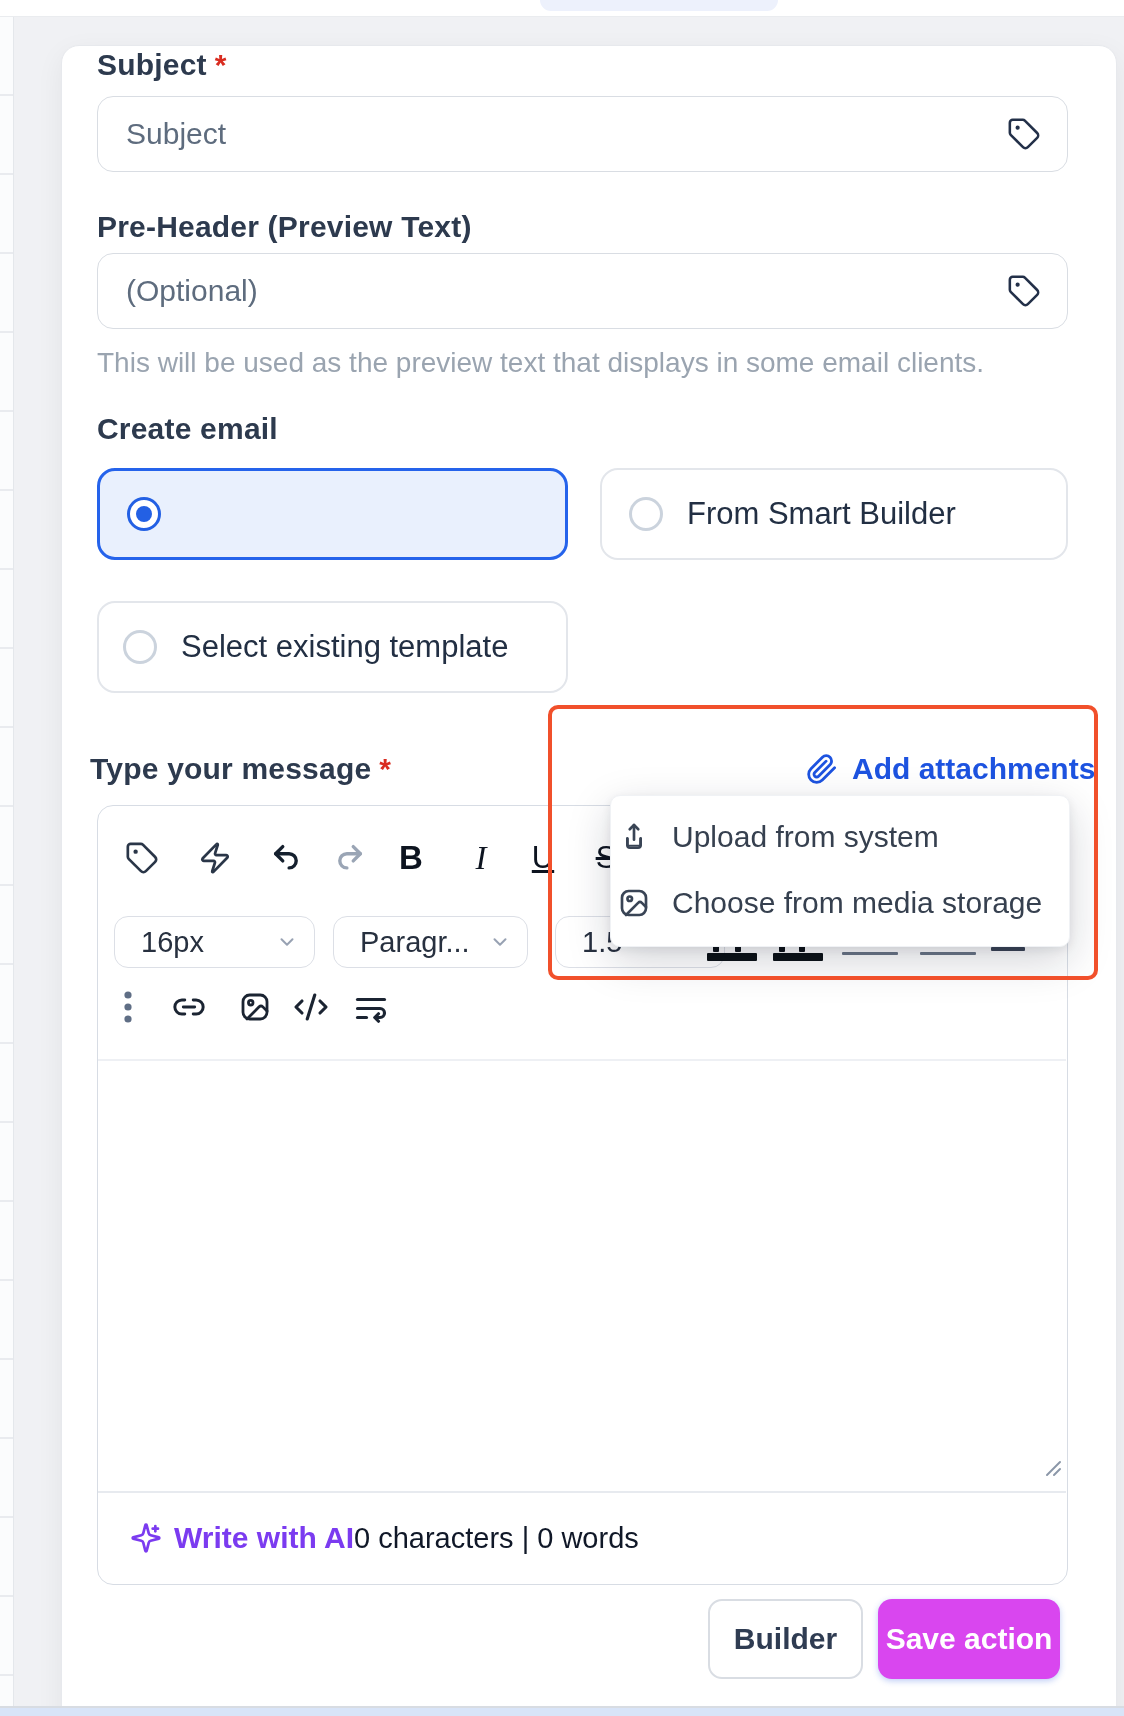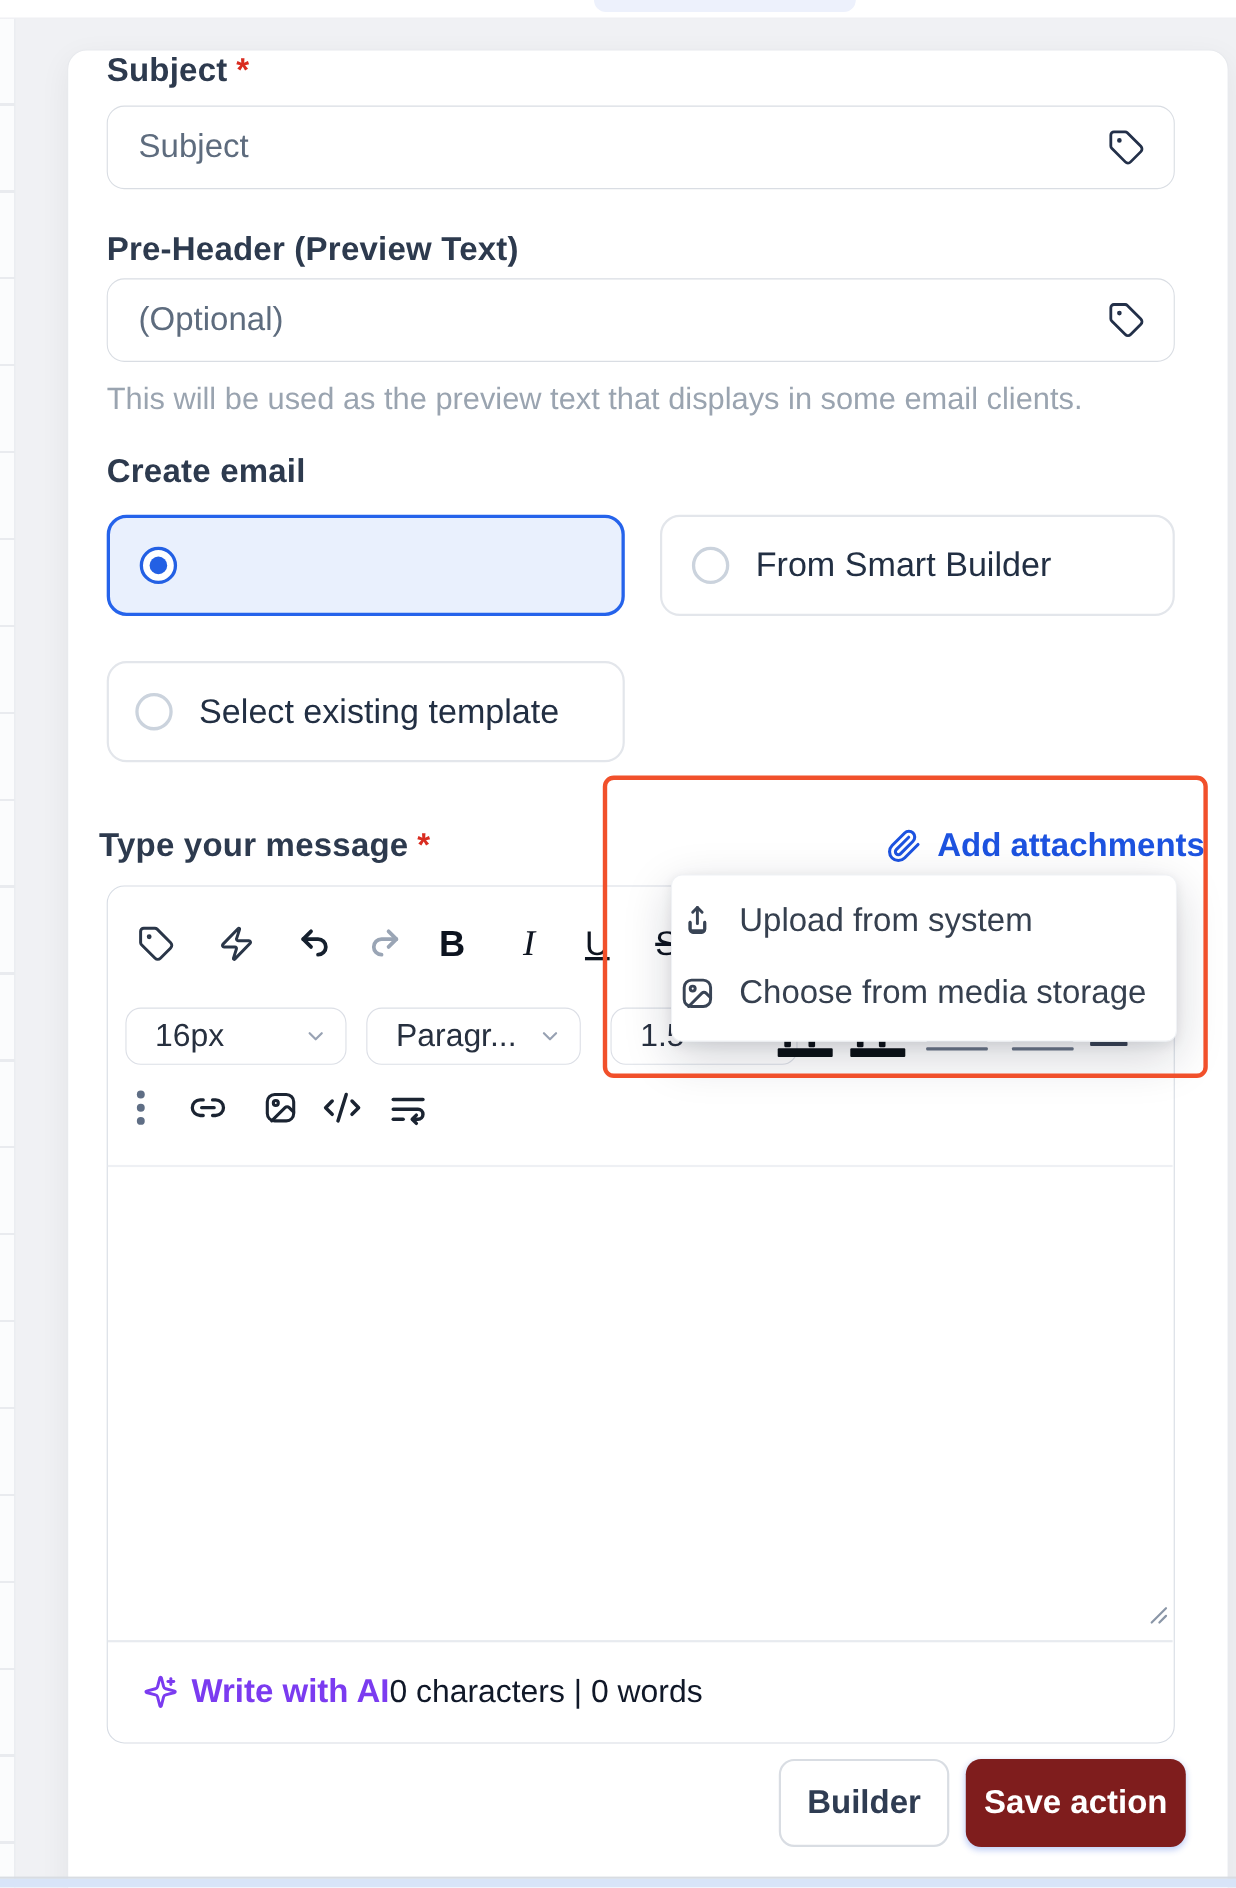--- a/index.html
+++ b/index.html
@@ -96,21 +96,21 @@
   .menu-item .mi-icon { color:#394455; display:flex; }
   .annotation {
     left:548px; top:705px; width:550px; height:275px; border:4px solid #f1502b; border-radius:10px;
     z-index:40; pointer-events:none; background:transparent;
   }
 
   
   .btn { position:absolute; top:1599px; height:80px; border-radius:14px; display:flex; align-items:center;
          justify-content:center; font-size:30px; font-weight:700; cursor:pointer; z-index:3; }
   .btn-cancel { left:708px; width:155px; background:#fff; border:2px solid #d9dde3; color:#2f3c52; }
-  .btn-save { left:878px; width:200px; background:#7f1d1d; color:#fff; box-shadow:0 2px 6px rgba(36,86,223,.3); }
+  .btn-save { left:878px; width:182px; background:#d946ef; color:#fff; box-shadow:0 2px 6px rgba(36,86,223,.3); }
 
   svg { display:block; }
 </style>
 </head>
 <body>
 
 <div class="abs topbar"></div>
 <div class="abs top-pill"></div>
 <div class="abs left-rows"></div>
 <div class="abs card"></div>

